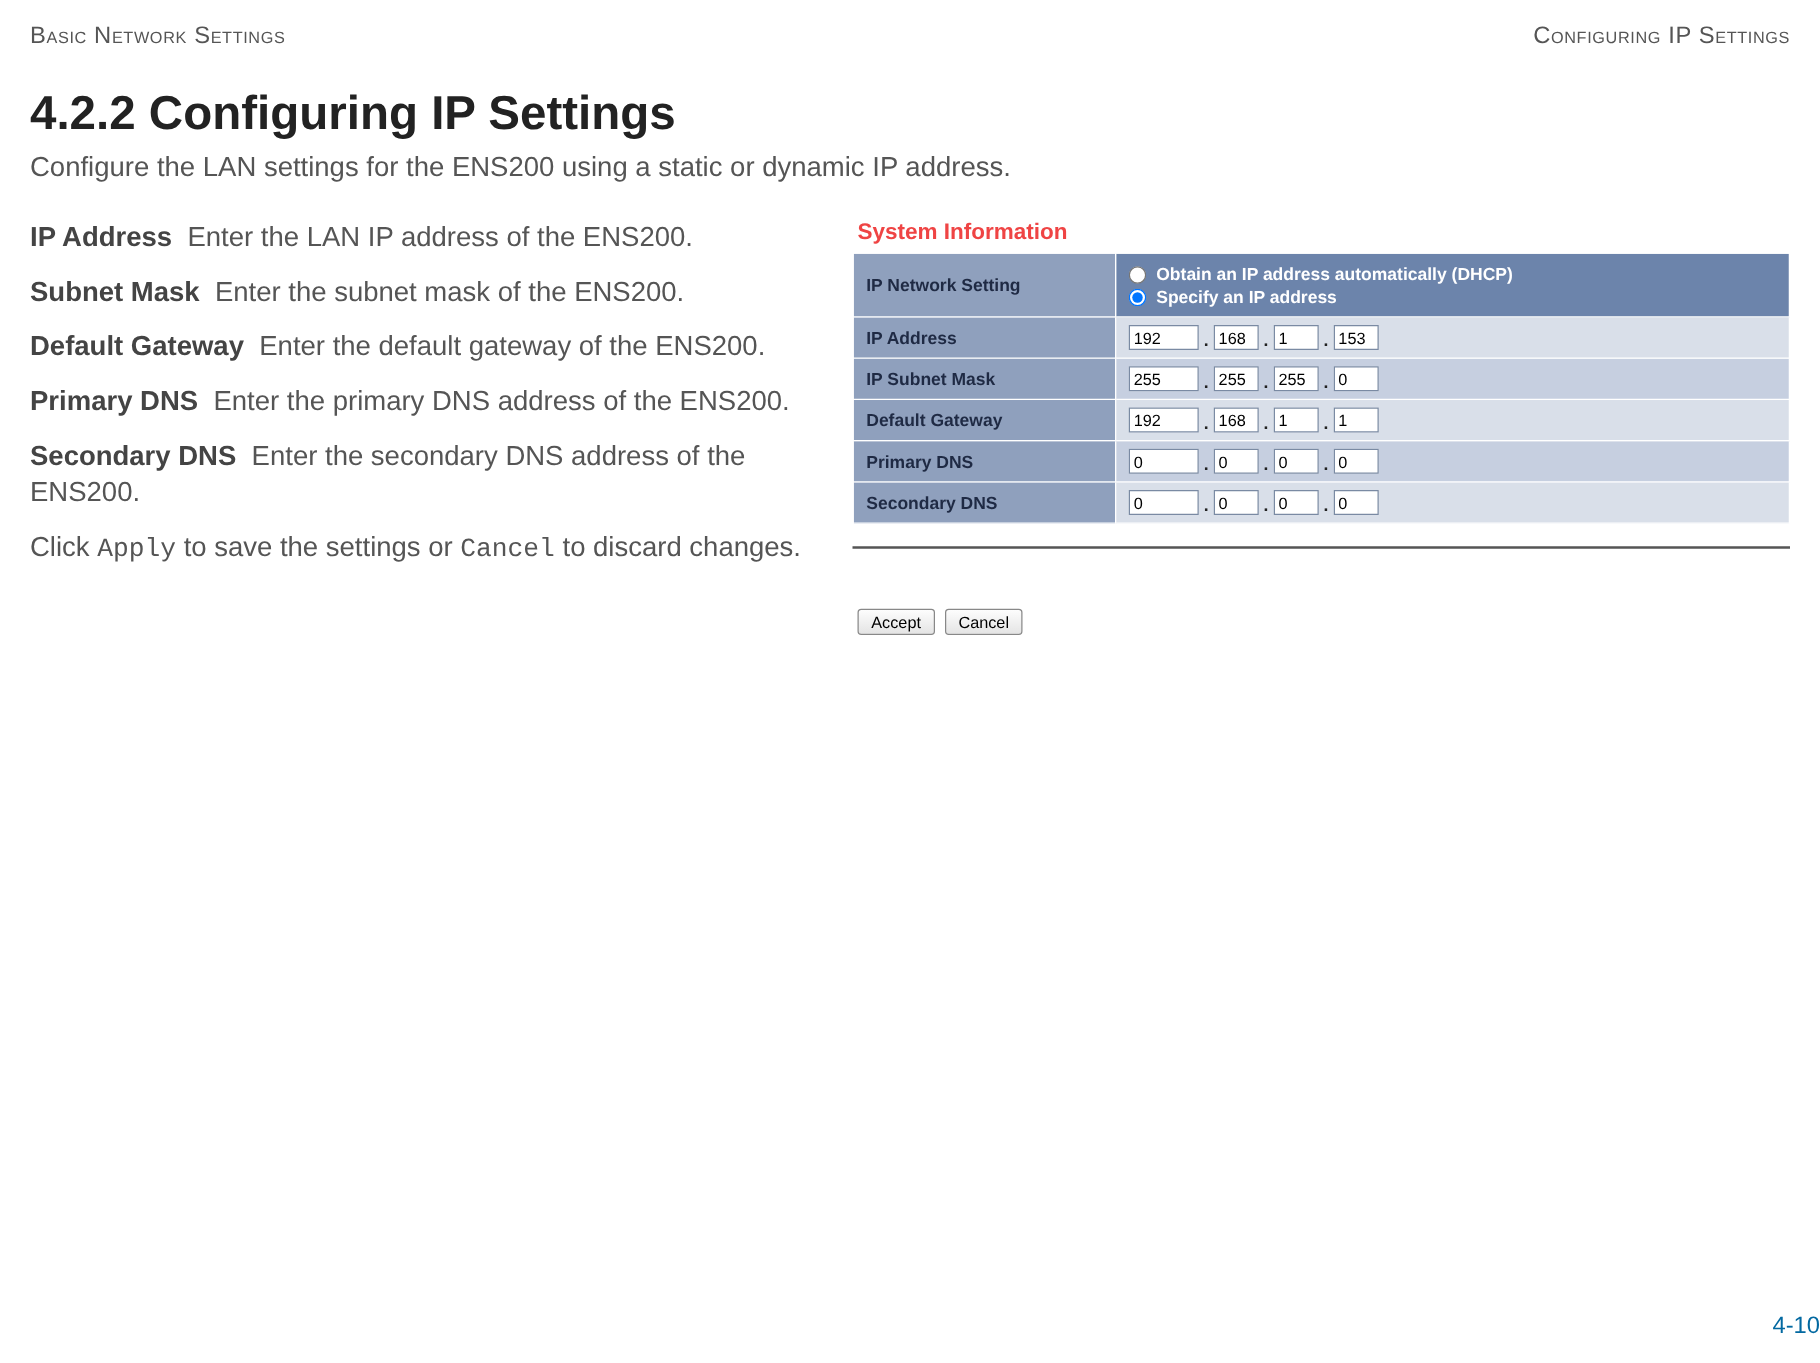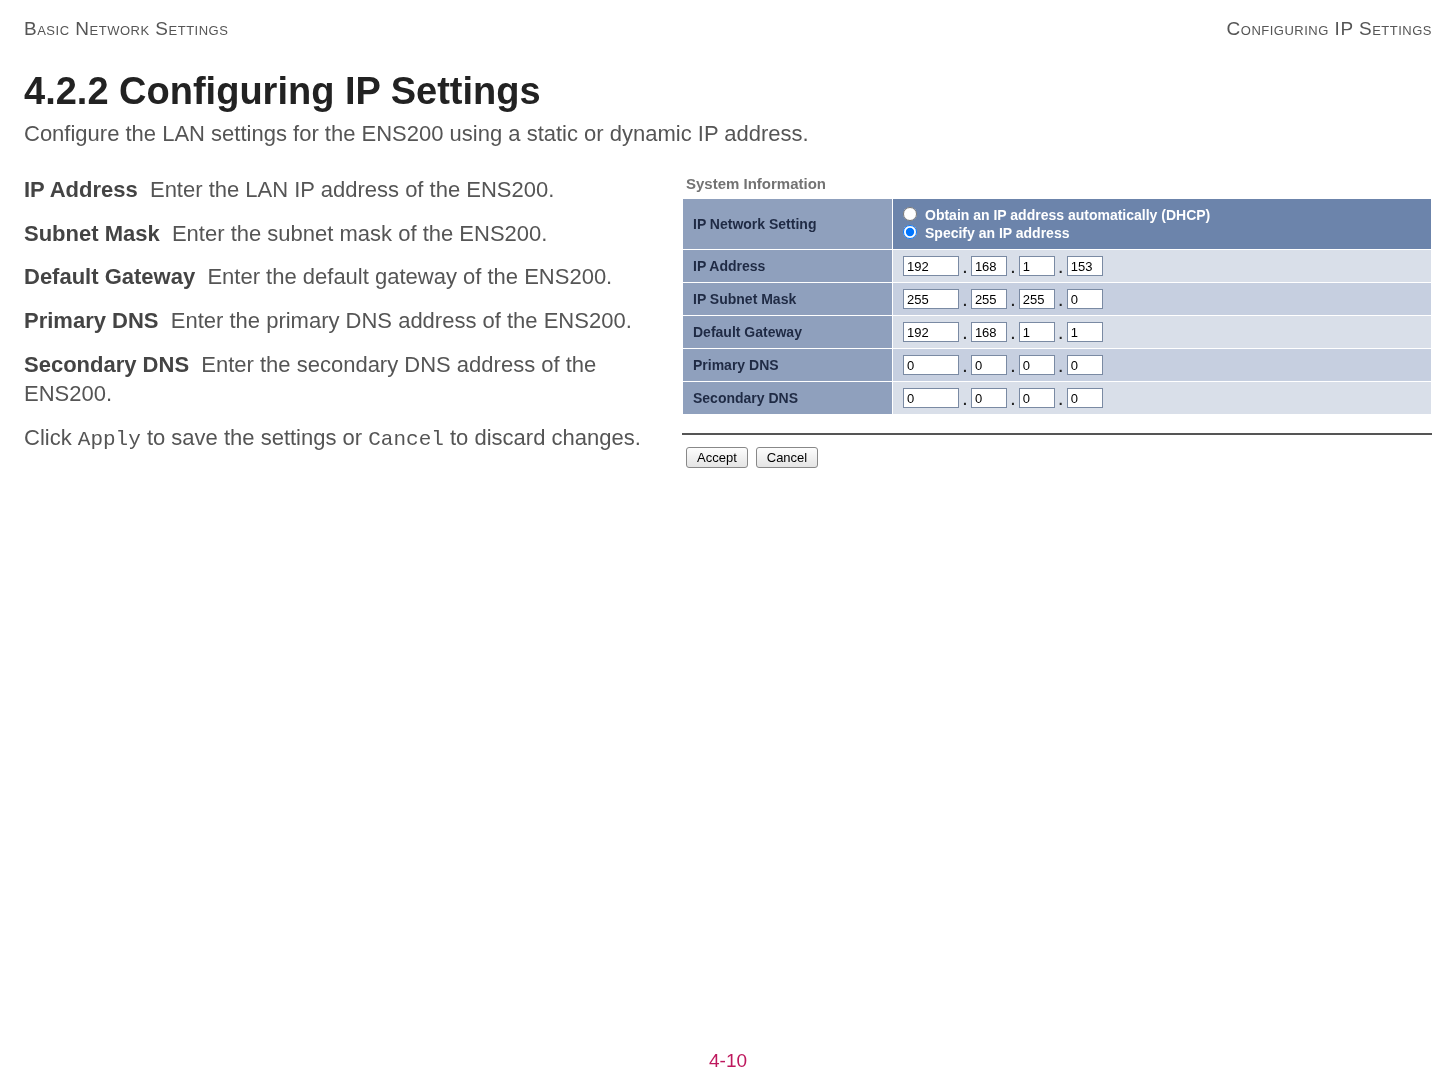--- a/index.html
+++ b/index.html
@@ -43,23 +43,23 @@
       font-size: 22px;
       line-height: 1.35;
     }
     .desc-col p { margin-bottom: 14px; }
     .desc-col b { color: #444; font-weight: bold; }
     .mono { font-family: "Courier New", monospace; font-size: 21px; }
     .panel-col {
       flex: 1;
     }
     .panel-title {
-      color: #737373;
-      font-weight: bold;
-      font-size: 15px;
+      color: #ef4444;
+      font-weight: bold;
+      font-size: 18px;
       margin-bottom: 6px;
       margin-left: 4px;
     }
     table.sysinfo {
       border-collapse: collapse;
       width: 100%;
       font-size: 14px;
     }
     table.sysinfo td {
       border: 1px solid #fff;
@@ -72,21 +72,21 @@
       color: #1f2a44;
       font-weight: bold;
     }
     table.sysinfo tr:nth-child(odd) td:last-child { background: #c6cfe0; }
     table.sysinfo tr:nth-child(even) td:last-child { background: #d9dfe9; }
     table.sysinfo tr:first-child td:last-child {
       background: #6c84ab;
       color: #fff;
       font-weight: bold;
     }
-    .radio-row { display: flex; align-items: flex-start; gap: 8px; margin: 2px 0; }
+    .radio-row { display: flex; align-items: flex-end; gap: 8px; margin: 2px 0; }
     .radio-row input[type=radio] { width: 14px; height: 14px; }
     .octet-group { display: flex; align-items: flex-end; gap: 4px; }
     .octet-group input {
       width: 36px;
       height: 20px;
       font-size: 13px;
       padding: 1px 3px;
       border: 1px solid #7a8aa3;
       background: #fff;
     }
@@ -98,28 +98,29 @@
       margin: 18px 0 12px 0;
     }
     .btn-row { display: flex; gap: 8px; margin-left: 4px; }
     .btn {
       font-size: 13px;
       padding: 2px 10px;
       border: 1px solid #888;
       border-radius: 3px;
       background: linear-gradient(#fdfdfd, #e4e4e4);
       cursor: pointer;
+      margin-top: 36px;
     }
     .footer {
       position: absolute;
       bottom: 18px;
       left: 0;
       width: 100%;
-      text-align: center;
-      color: #be185d;
+      text-align: right;
+      color: #0369a1;
       font-size: 19px;
     }
   </style>
 </head>
 <body>
 
 <div class="header-row">
   <span>Basic Network Settings</span>
   <span>Configuring IP Settings</span>
 </div>

